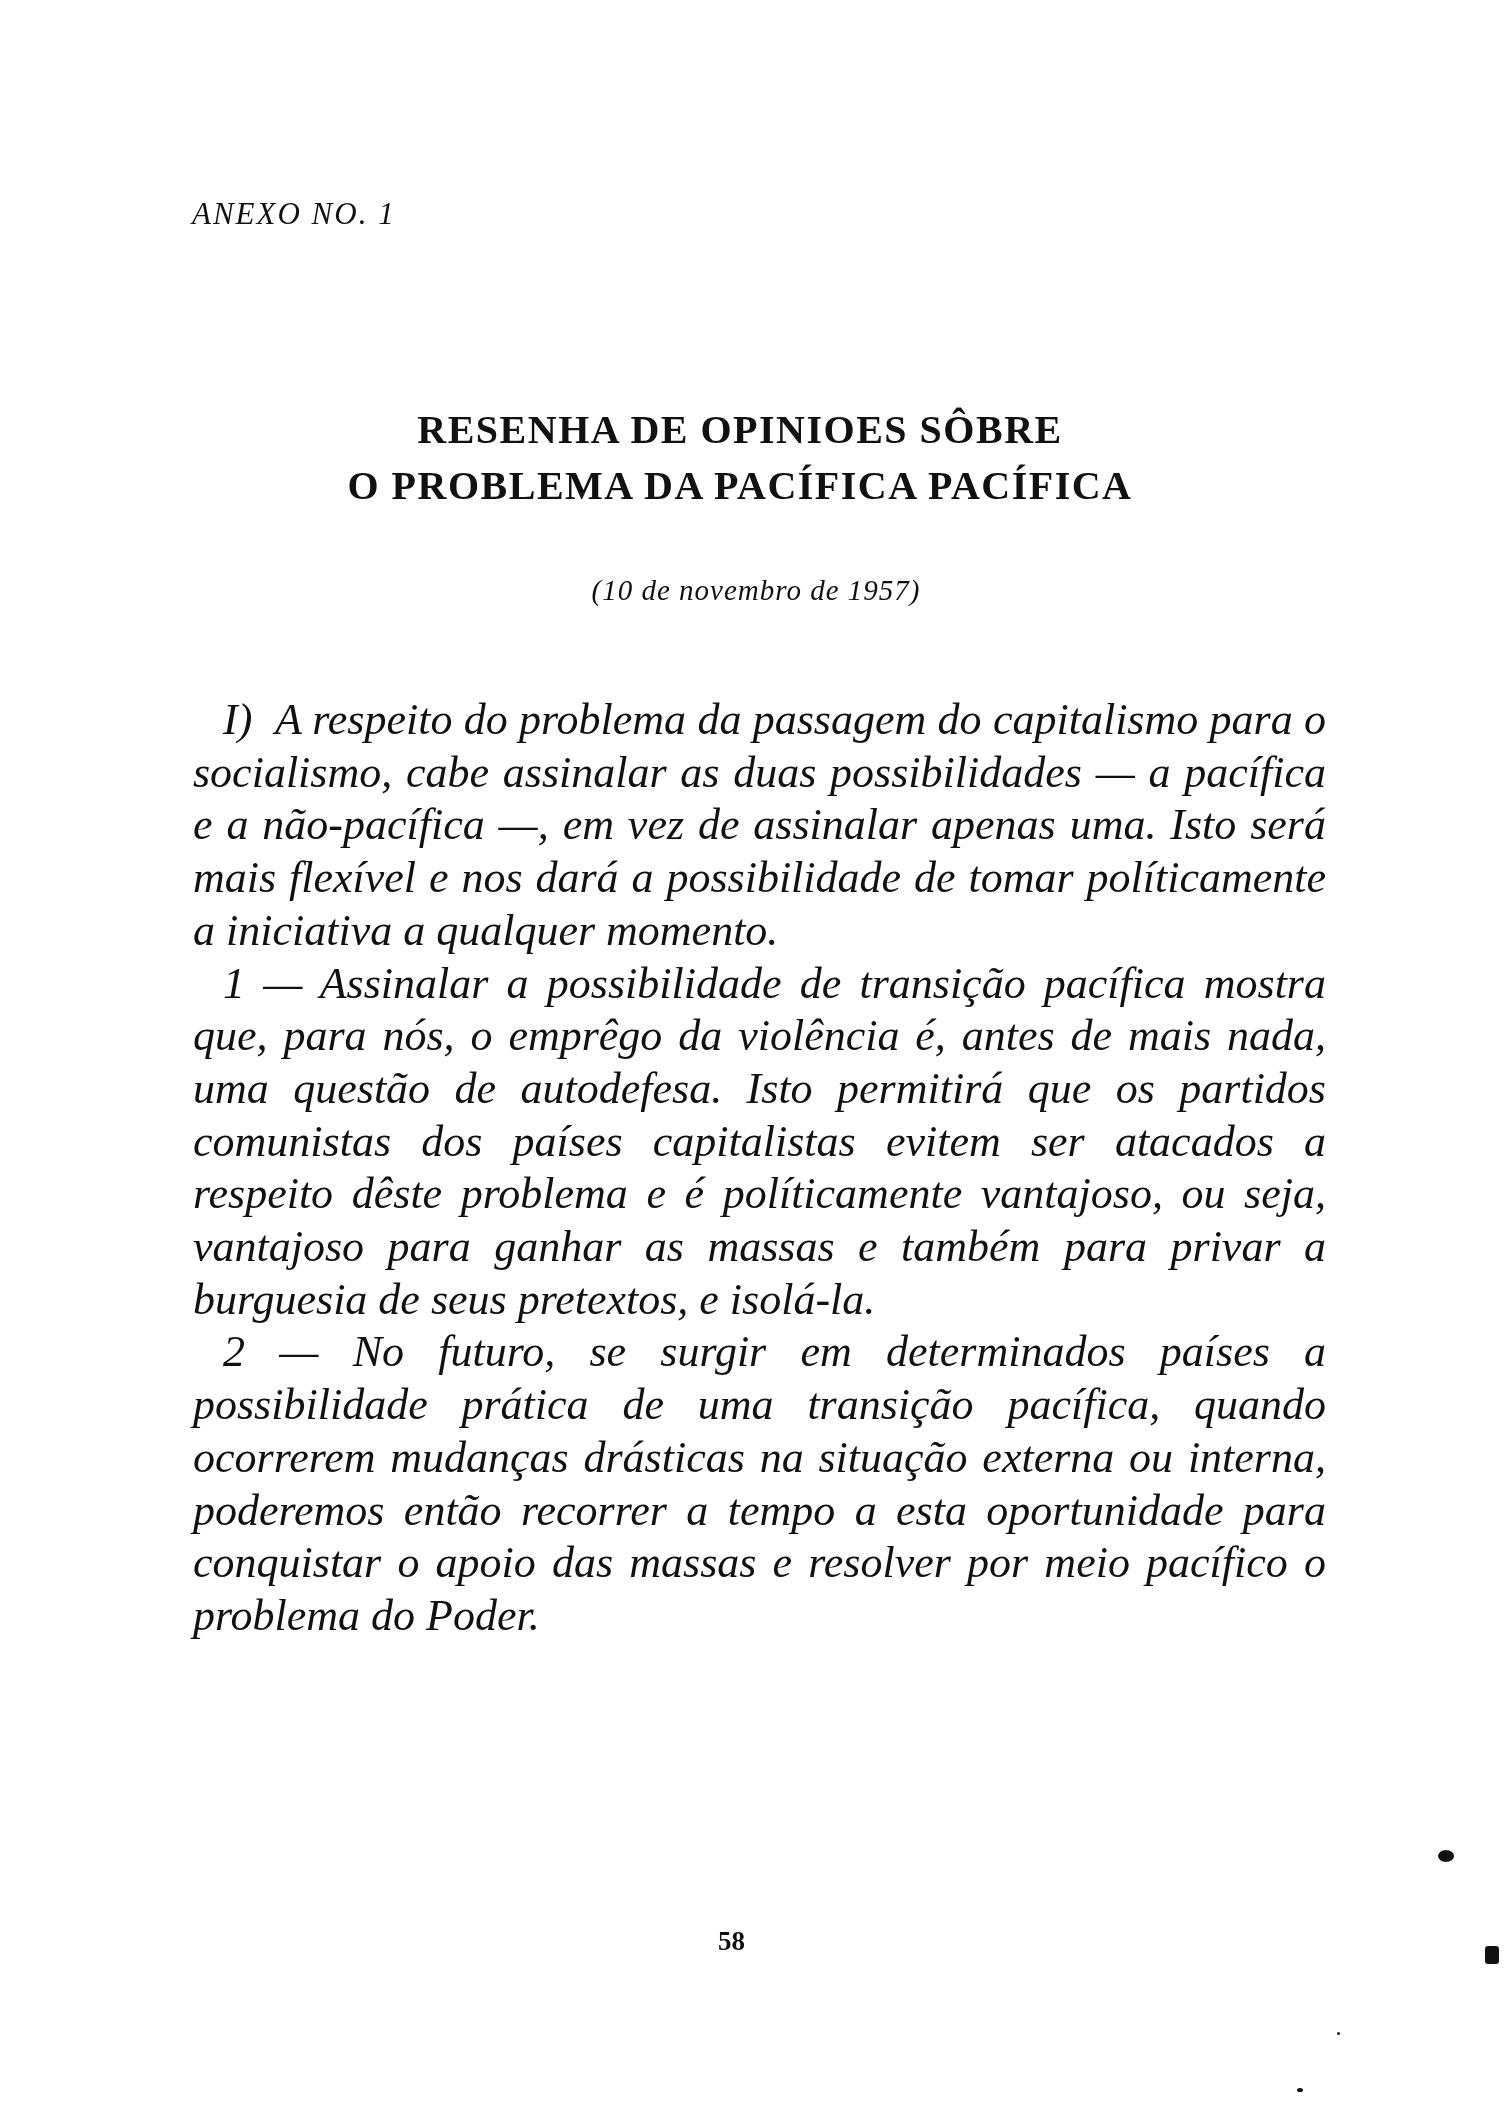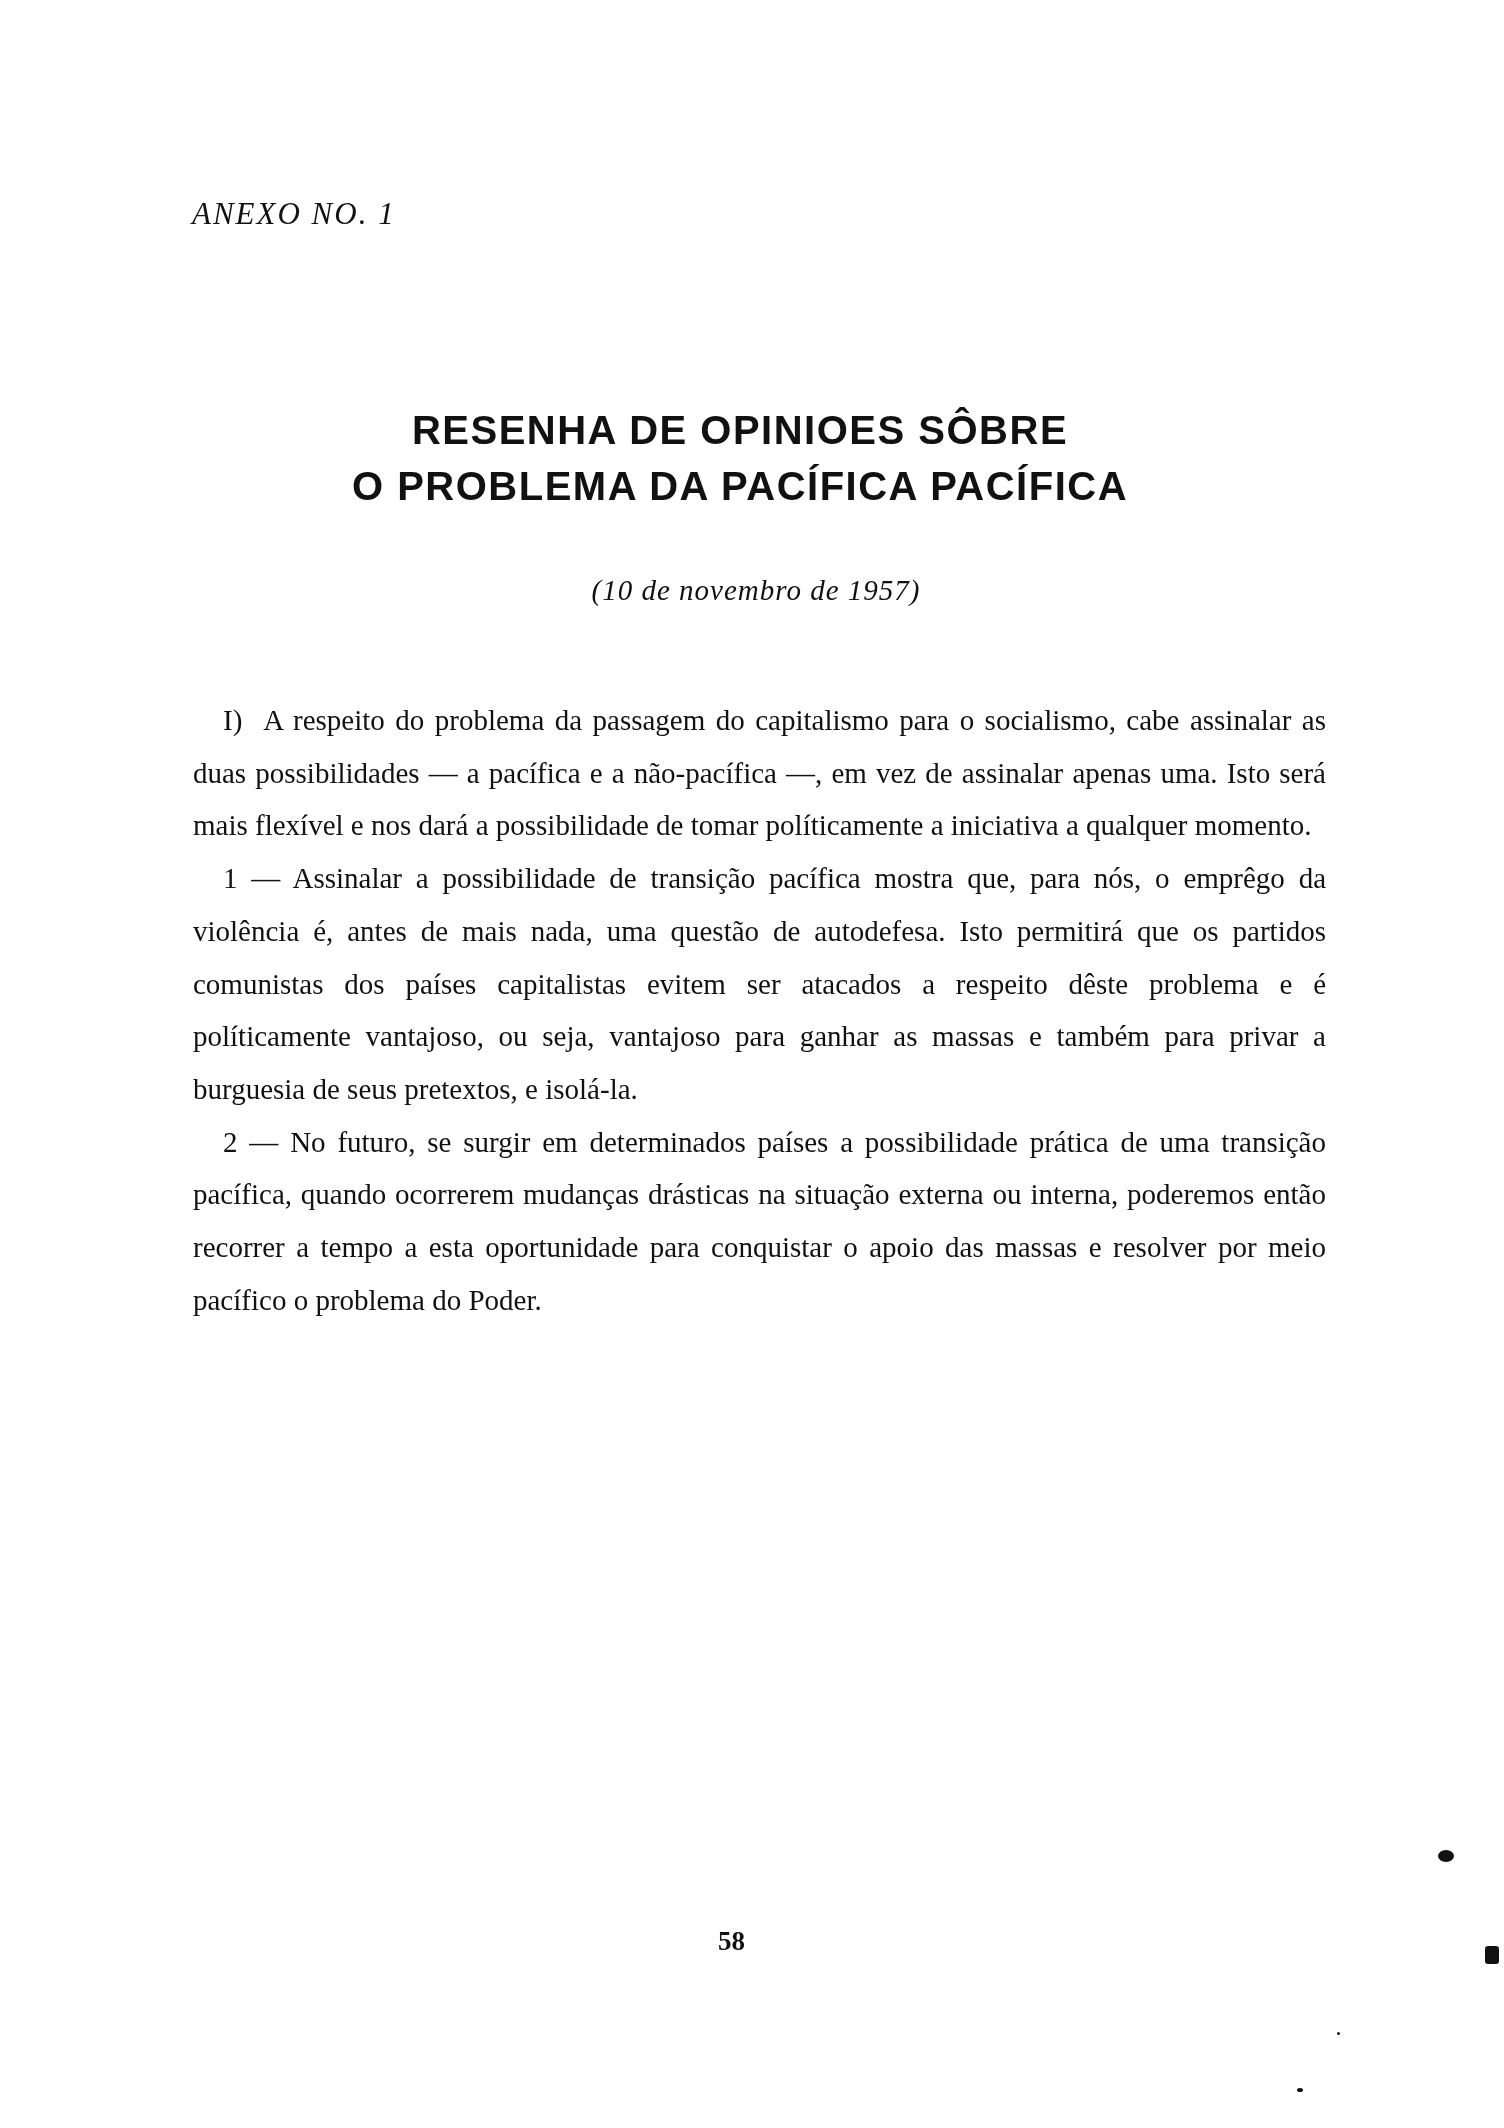--- a/index.html
+++ b/index.html
@@ -35,21 +35,21 @@
     .title-block {
       position: absolute;
       left: 240px;
       width: 1000px;
       top: 402px;
       text-align: center;
       margin: 0;
     }
     .title-line {
       display: block;
-      font-family: Liberation Sans, sans-serif;
+      font-family: Liberation Serif, serif;
       font-weight: bold;
       font-size: 40px;
       line-height: 56px;
       letter-spacing: 1.5px;
       transform: scaleX(1.0);
     }
     .date-line {
       position: absolute;
       left: 240px;
       width: 1000px;
@@ -58,24 +58,25 @@
       font-style: italic;
       font-size: 29px;
       letter-spacing: 1px;
       margin: 16px;
     }
     .body-text {
       position: absolute;
       left: 193px;
       top: 694px;
       width: 1133px;
-      font-size: 29px;
+      font-size: 44px;
       line-height: 52.7px;
       text-align: justify;
       text-align-last: justify;
+      font-style: italic;
     }
     .body-text p {
       margin: 0;
       text-indent: 30px;
       text-align: justify;
     }
     .body-text p.last-line-left {
       text-align-last: left;
     }
     .body-text p.full-justify {

